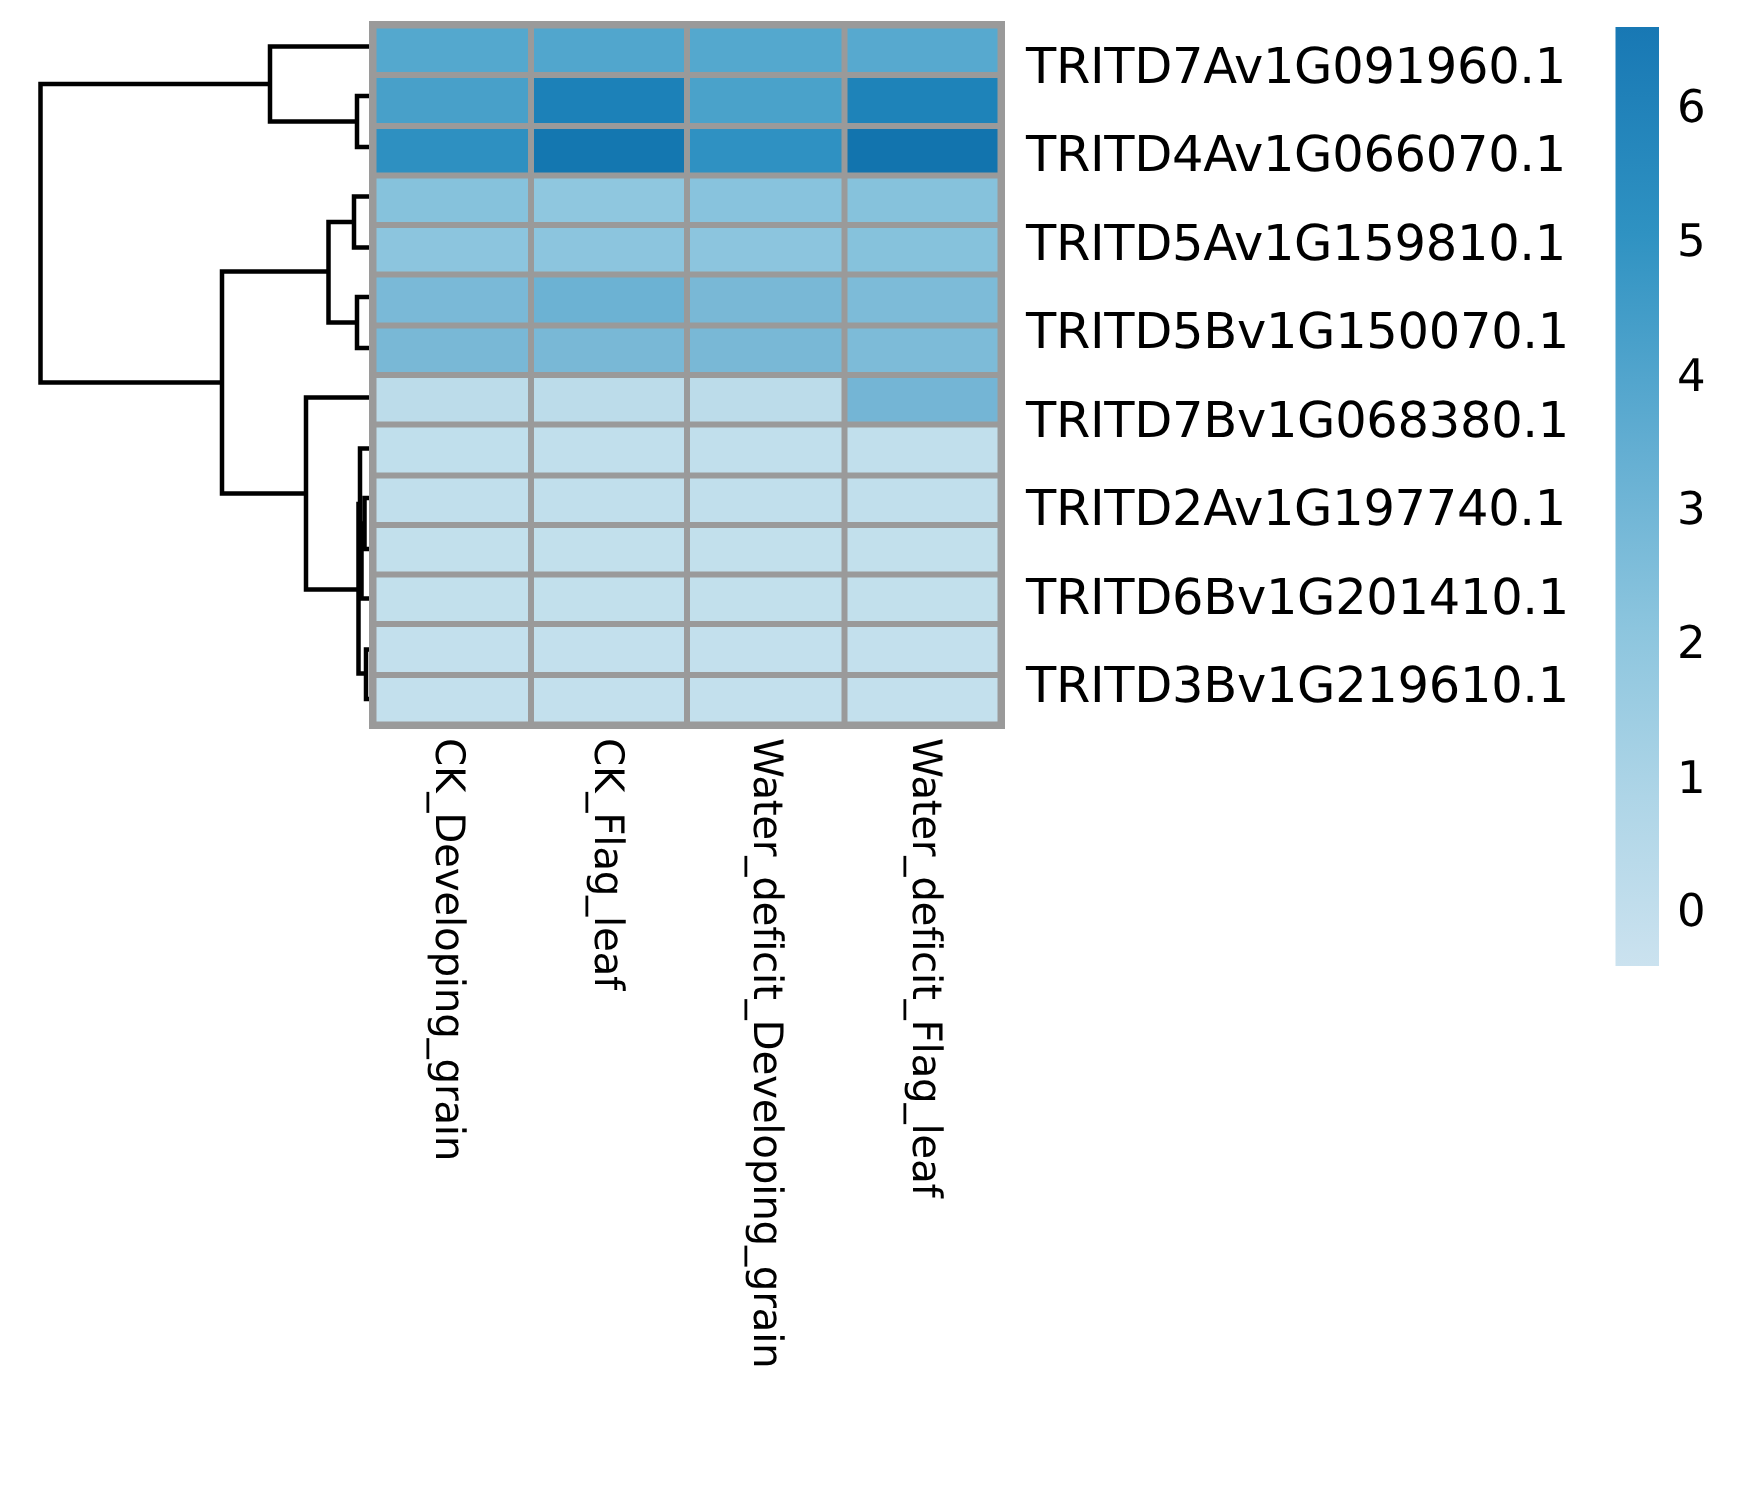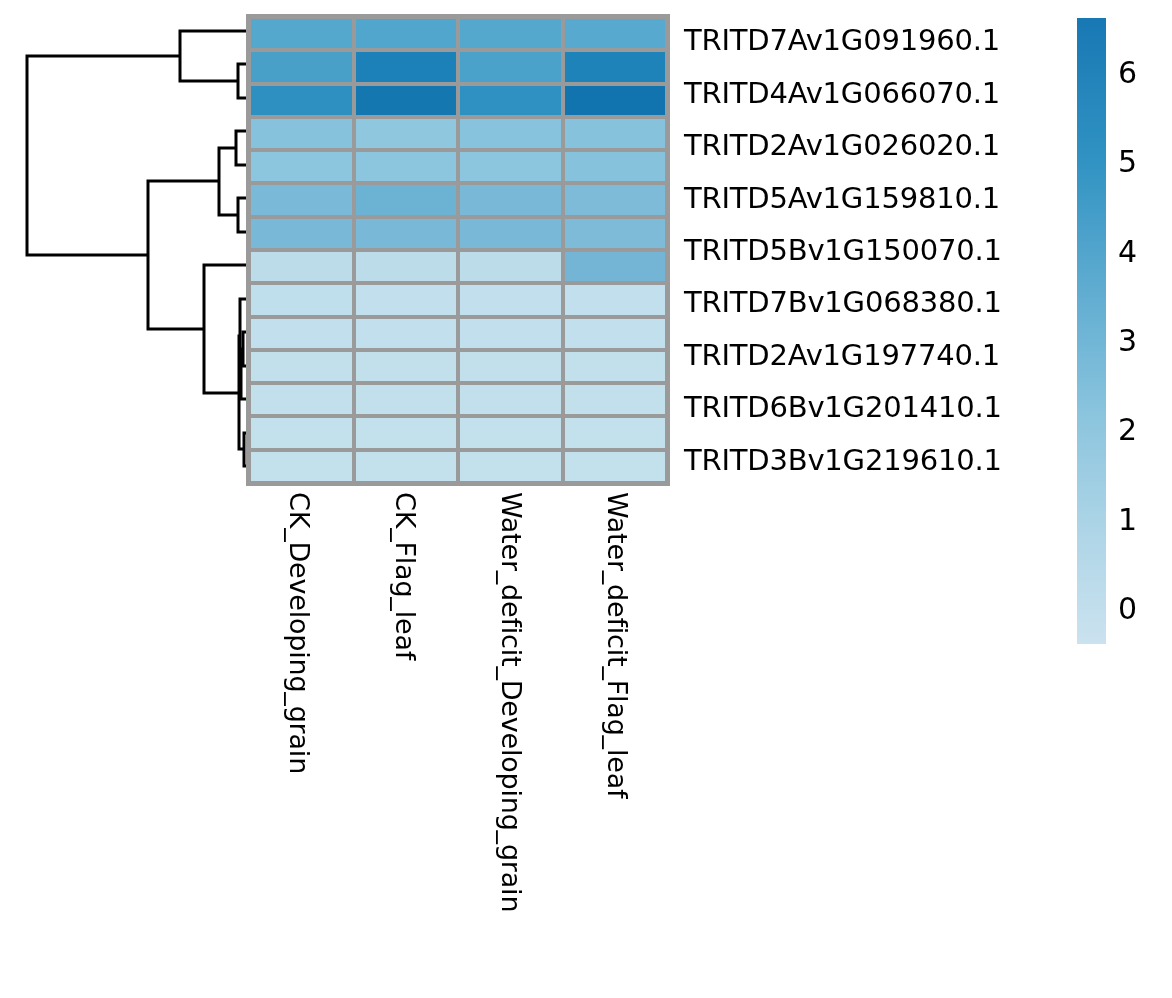--- a/index.html
+++ b/index.html
@@ -60,21 +60,21 @@
     top: 14px;
     width: 380px;
     height: 472px;
     display: flex;
     flex-direction: column;
   }
   .row-label {
     flex: 1 1 0;
     display: flex;
     align-items: center;
-    font-size: 29px;
+    font-size: 33px;
     color: #000000;
     white-space: nowrap;
     letter-spacing: -0.2px;
   }
 
   
   #col-labels {
     position: absolute;
     left: 246px;
     top: 492px;
@@ -244,21 +244,20 @@
         <div class="hm-cell" style="background: rgb(195, 224, 237);"></div>
         <div class="hm-cell" style="background: rgb(195, 224, 237);"></div>
         <div class="hm-cell" style="background: rgb(195, 224, 237);"></div>
         <div class="hm-cell" style="background: rgb(195, 224, 237);"></div>
       </div>
     </div>
 
   <div id="row-labels">
       <div class="row-label">TRITD7Av1G091960.1</div>
       <div class="row-label">TRITD4Av1G066070.1</div>
-      <div class="row-label">TRITD2Av1G026020.1</div>
       <div class="row-label">TRITD5Av1G159810.1</div>
       <div class="row-label">TRITD5Bv1G150070.1</div>
       <div class="row-label">TRITD7Bv1G068380.1</div>
       <div class="row-label">TRITD2Av1G197740.1</div>
       <div class="row-label">TRITD6Bv1G201410.1</div>
       <div class="row-label">TRITD3Bv1G219610.1</div>
     </div>
 
   <div id="col-labels">
       <div class="col-label-slot">

